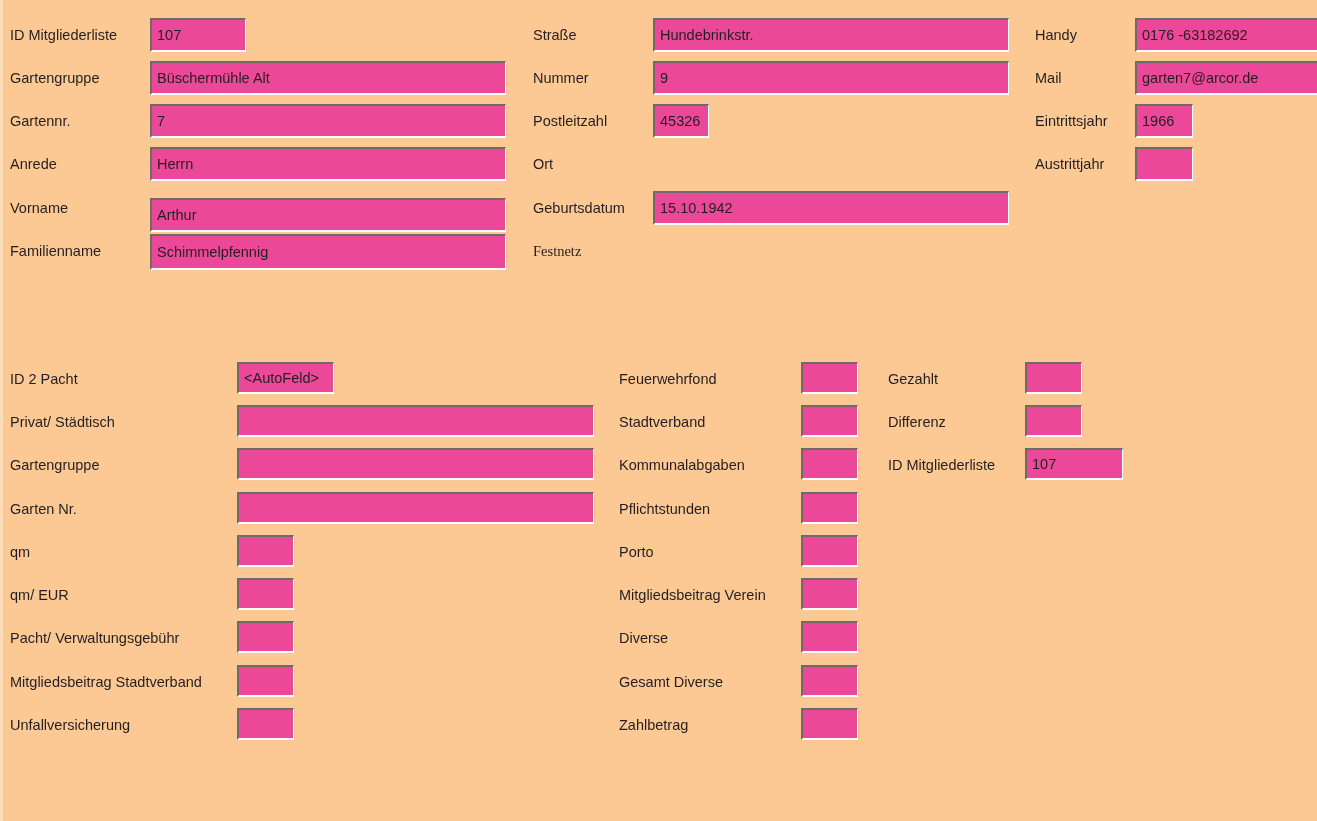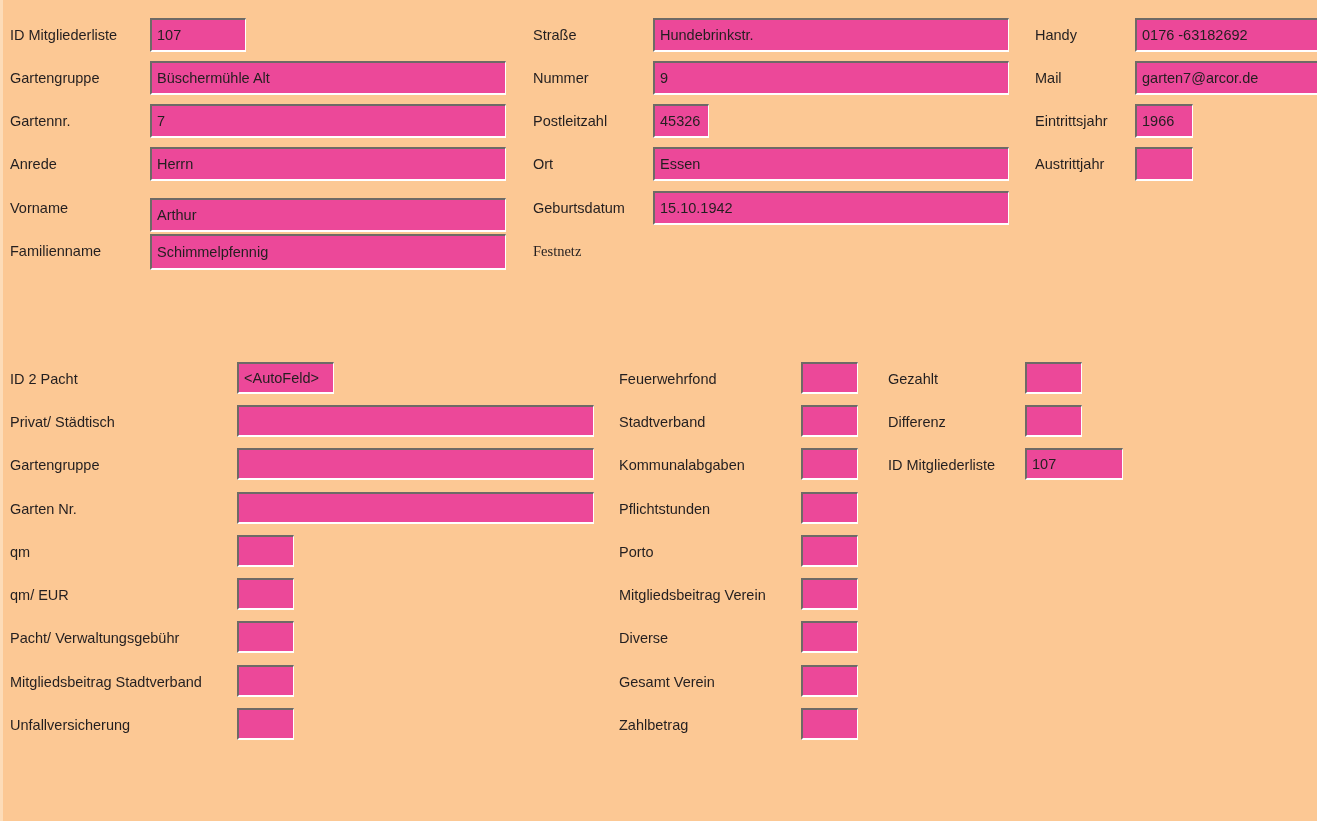--- a/index.html
+++ b/index.html
@@ -96,23 +96,20 @@
 
   <div class="ctl" style="left:653px;top:18px;width:356px;height:34px;">
       <span class="ctl-text">Hundebrinkstr.</span>
     </div>
   <div class="ctl" style="left:653px;top:61px;width:356px;height:34px;">
       <span class="ctl-text">9</span>
     </div>
   <div class="ctl" style="left:653px;top:104px;width:56px;height:34px;">
       <span class="ctl-text">45326</span>
     </div>
-  <div class="ctl" style="left:653px;top:147px;width:356px;height:34px;">
-      <span class="ctl-text">Essen</span>
-    </div>
   <div class="ctl" style="left:653px;top:191px;width:356px;height:34px;">
       <span class="ctl-text">15.10.1942</span>
     </div>
 
   <div class="lbl" style="position:absolute;left:1035px;top:26px;">Handy</div>
   <div class="lbl" style="position:absolute;left:1035px;top:69px;">Mail</div>
   <div class="lbl" style="position:absolute;left:1035px;top:112px;">Eintrittsjahr</div>
   <div class="lbl" style="position:absolute;left:1035px;top:155px;">Austrittjahr</div>
 
   <div class="ctl" style="left:1135px;top:18px;width:200px;height:34px;">
@@ -166,21 +163,21 @@
       <span class="ctl-text"></span>
     </div>
 
   <div class="lbl" style="position:absolute;left:619px;top:370px;">Feuerwehrfond</div>
   <div class="lbl" style="position:absolute;left:619px;top:413px;">Stadtverband</div>
   <div class="lbl" style="position:absolute;left:619px;top:456px;">Kommunalabgaben</div>
   <div class="lbl" style="position:absolute;left:619px;top:500px;">Pflichtstunden</div>
   <div class="lbl" style="position:absolute;left:619px;top:543px;">Porto</div>
   <div class="lbl" style="position:absolute;left:619px;top:586px;">Mitgliedsbeitrag Verein</div>
   <div class="lbl" style="position:absolute;left:619px;top:629px;">Diverse</div>
-  <div class="lbl" style="position:absolute;left:619px;top:673px;">Gesamt Verein</div>
+  <div class="lbl" style="position:absolute;left:619px;top:673px;">Gesamt Diverse</div>
   <div class="lbl" style="position:absolute;left:619px;top:716px;">Zahlbetrag</div>
 
   <div class="ctl" style="left:801px;top:362px;width:57px;height:32px;">
       <span class="ctl-text"></span>
     </div>
   <div class="ctl" style="left:801px;top:405px;width:57px;height:32px;">
       <span class="ctl-text"></span>
     </div>
   <div class="ctl" style="left:801px;top:448px;width:57px;height:32px;">
       <span class="ctl-text"></span>

